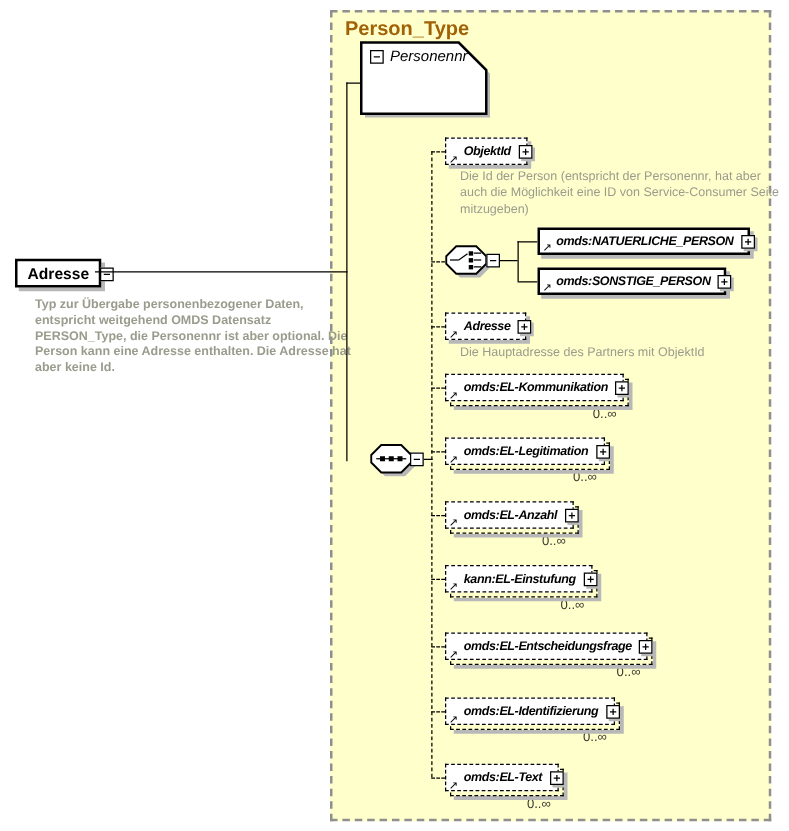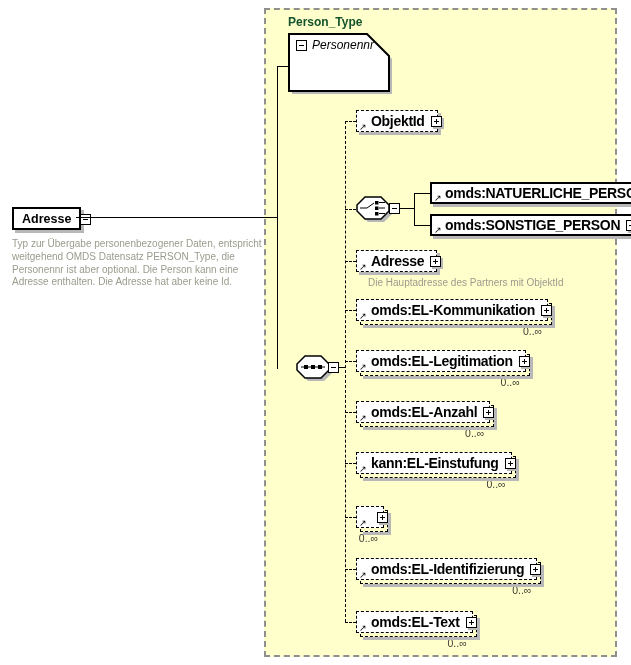--- a/index.html
+++ b/index.html
@@ -2,34 +2,34 @@
 <html><head>
 <meta charset="utf-8">
 <style>
   html,body{margin:0;padding:0;background:#ffffff;}
   .canvas{position:relative;width:631px;height:665px;background:#ffffff;overflow:hidden;
           font-family:"Liberation Sans",sans-serif;}
 
   
   .type-box{position:absolute;left:264px;top:8px;width:353px;height:649px;
             background:#ffffcc;border:2px dashed #8f8f8f;box-sizing:border-box;}
-  .type-label{position:absolute;left:10px;top:5px;font-size:12px;font-weight:bold;color:#14532d;margin-left:12px;}
+  .type-label{position:absolute;left:10px;top:5px;font-size:16px;font-weight:bold;color:#a16207;}
 
   
   .hline{position:absolute;height:0;border-top:1px solid #000;}
   .vline{position:absolute;width:0;border-left:1px solid #000;}
   .hdash{position:absolute;height:0;border-top:1px dashed #000;}
   .vdash{position:absolute;width:0;border-left:1px dashed #000;}
 
   
   .ebox{position:relative;display:inline-flex;align-items:center;height:22px;box-sizing:border-box;
         background:#fff;border:2px solid #000;padding:0 10px 0 13px;white-space:nowrap;
         box-shadow:3px 3px 0 #b8b8b8;}
   .ebox.dashed{border:1px dashed #000;padding:0 11px 0 14px;}
-  .ebox .lbl{font-size:14px;font-weight:bold;color:#000;letter-spacing:-0.3px;}
+  .ebox .lbl{font-size:10px;font-weight:bold;color:#000;letter-spacing:-0.3px;font-style:italic;}
   .ref{position:absolute;left:2px;bottom:-1px;font-size:9px;line-height:9px;color:#000;}
   .plus,.minus{position:relative;display:inline-block;width:11px;height:11px;background:#fff;
         border:1px solid #000;box-sizing:border-box;flex:none;}
   .plus::before,.minus::before{content:"";position:absolute;left:2px;top:4px;width:5px;height:1px;background:#000;}
   .plus::after{content:"";position:absolute;left:4px;top:2px;width:1px;height:5px;background:#000;}
   .ebox .plus{margin-left:6px;margin-right:-16px;box-shadow:2px 2px 0 #b8b8b8;}
   .minus.attach{position:absolute;}
 
   
   .node{position:absolute;display:inline-flex;flex-direction:column;align-items:flex-end;}
@@ -63,21 +63,21 @@
 <div class="canvas">
 
   <div class="type-box">
     <div class="type-label">Person_Type</div>
   </div>
 
   <div class="root-box">
     <span class="lbl">Adresse</span>
     <span class="minus"></span>
   </div>
-  <div class="annot" style="left:12px;top:238px;width:254px;">Typ zur Übergabe personenbezogener Daten, entspricht weitgehend OMDS Datensatz PERSON_Type, die Personennr ist aber optional. Die Person kann eine Adresse enthalten. Die Adresse hat aber keine Id.</div>
+  <div class="annot" style="left:28px;top:238px;width:254px;font-weight:bold;">Typ zur Übergabe personenbezogener Daten, entspricht weitgehend OMDS Datensatz PERSON_Type, die Personennr ist aber optional. Die Person kann eine Adresse enthalten. Die Adresse hat aber keine Id.</div>
 
   <div class="hline" style="left:76px;top:217px;width:202px;"></div>
   <div class="vline" style="left:277px;top:66px;height:303px;"></div>
   <div class="hline" style="left:277px;top:66px;width:13px;"></div>
 
   <svg style="left:288px;top:33px;" width="108" height="64">
     <polygon points="4,4 82,4 104,26 104,61 4,61" fill="#b8b8b8"></polygon>
     <polygon points="1,1 79,1 101,23 101,58 1,58" fill="#ffffff" stroke="#000000" stroke-width="2"></polygon>
   </svg>
   <span class="minus attach" style="left:296px;top:40px;"></span>
@@ -106,20 +106,21 @@
   <div class="hdash" style="left:345px;top:569px;width:11px;"></div>
   <div class="hdash" style="left:345px;top:622px;width:11px;"></div>
 
   <div class="node" style="left:356px;top:110px;">
     <div class="ebox dashed">
       <span class="ref">↗</span>
       <span class="lbl">ObjektId</span>
       <span class="plus"></span>
     </div>
   </div>
+  <div class="annot" style="left:368px;top:136px;width:258px;">Die Id der Person (entspricht der Personennr, hat aber auch die Möglichkeit eine ID von Service-Consumer Seite mitzugeben)</div>
 
   <svg style="left:356px;top:196px;" width="42" height="30">
     <polygon points="12,4 28,4 36,12 36,18 28,26 12,26 4,18 4,12" fill="#b8b8b8"></polygon>
     <polygon points="9,1 25,1 33,9 33,15 25,23 9,23 1,15 1,9" fill="#ffffff" stroke="#000000" stroke-width="1.5"></polygon>
     <line x1="4" y1="12" x2="11" y2="12" stroke="#000" stroke-width="1"></line>
     <line x1="11" y1="12" x2="18" y2="7" stroke="#000" stroke-width="1"></line>
     <rect x="19" y="5" width="3.5" height="3.5" fill="#000"></rect>
     <rect x="19" y="10.5" width="3.5" height="3.5" fill="#000"></rect>
     <rect x="19" y="16" width="3.5" height="3.5" fill="#000"></rect>
     <line x1="23" y1="6.5" x2="29" y2="6.5" stroke="#000" stroke-width="1"></line>
@@ -193,20 +194,21 @@
       <span class="lbl">kann:EL-Einstufung</span>
       <span class="plus"></span>
     </div>
     <div class="occ">0..∞</div>
   </div>
 
   <div class="node" style="left:356px;top:506px;">
     <div class="stack"></div>
     <div class="ebox dashed" style="box-shadow:none;">
       <span class="ref">↗</span>
+      <span class="lbl">omds:EL-Entscheidungsfrage</span>
       <span class="plus"></span>
     </div>
     <div class="occ">0..∞</div>
   </div>
 
   <div class="node" style="left:356px;top:558px;">
     <div class="stack"></div>
     <div class="ebox dashed" style="box-shadow:none;">
       <span class="ref">↗</span>
       <span class="lbl">omds:EL-Identifizierung</span>

